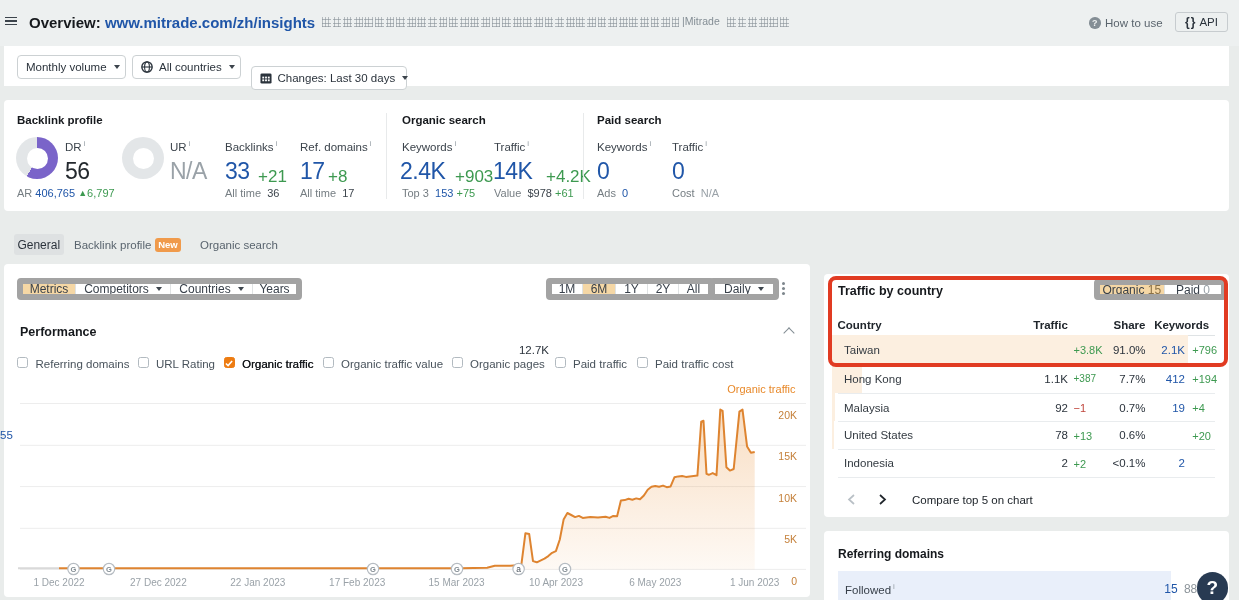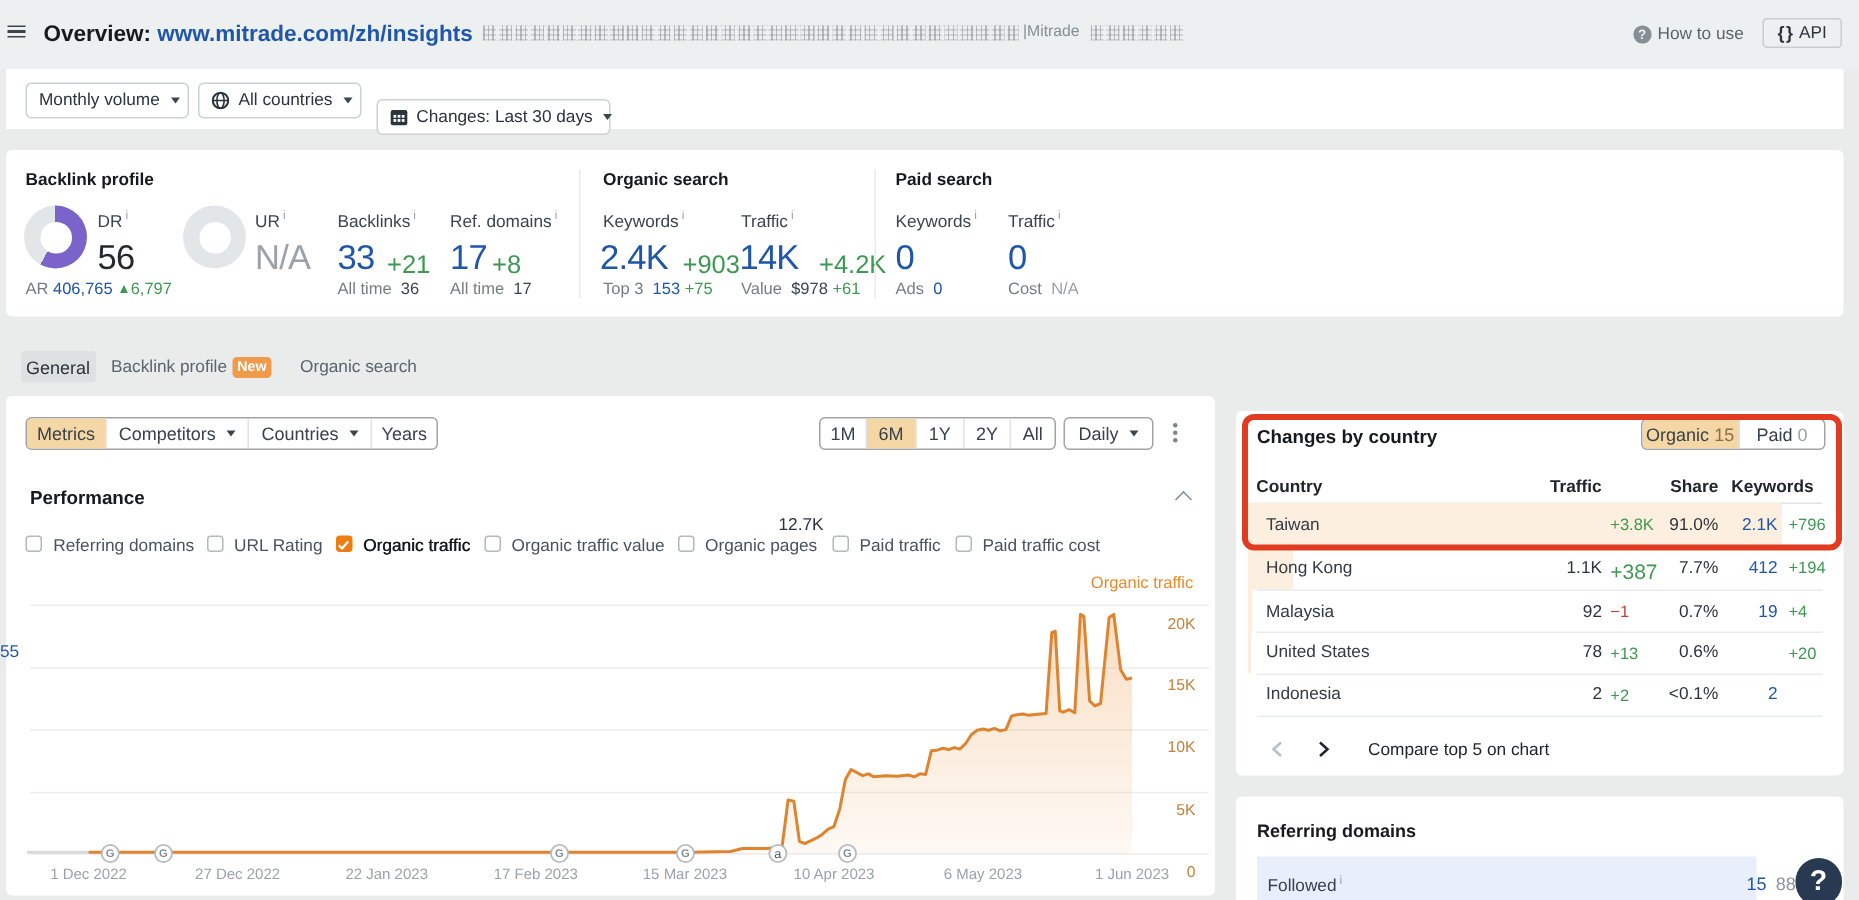--- a/index.html
+++ b/index.html
@@ -2,21 +2,21 @@
 <html><head><meta charset="utf-8">
 <style>
 *{margin:0;padding:0;box-sizing:border-box}
 html,body{width:1239px;height:600px;overflow:hidden;background:#e9eceb;font-family:"Liberation Sans",sans-serif;-webkit-font-smoothing:antialiased}
 .abs{position:absolute;white-space:nowrap}
 .card{position:absolute;background:#fff;border-radius:4px}
 .sup{font-size:8px;color:#97a0a6;vertical-align:5px;margin-left:2px}
 .blue{color:#2056a8}.green{color:#3d9950}.grey{color:#757d82}.mut{color:#9aa2a8}
 .f115{font-size:11.5px}
 .hdr{font-size:11.5px;font-weight:bold;color:#16191d}
-.seg{position:absolute;display:flex;height:22px;border:1px solid #a3a3a3;border-radius:4px;background:#fff;overflow:hidden}
+.seg{position:absolute;display:flex;height:22px;border:6px solid #a3a3a3;border-radius:4px;background:#fff;overflow:hidden}
 .seg>div{display:flex;align-items:center;justify-content:center;font-size:12px;color:#38404a;border-right:1px solid #e0e3e4;white-space:nowrap}
 .seg>div:last-child{border-right:none}
 .seg .on{background:#f5d7a5}
 .btn{position:absolute;display:flex;align-items:center;justify-content:space-between;height:24px;border:1px solid #ccd1d3;border-radius:4px;background:#fff;font-size:11.5px;color:#2b333c;padding:0 8px;white-space:nowrap}
 .btn svg,.seg svg{flex:none}
 .ic{display:flex;align-items:center}
 .caret{width:0;height:0;border-left:3.5px solid transparent;border-right:3.5px solid transparent;border-top:4px solid #3c444c;margin-left:7px;display:inline-block}
 .lbl{position:absolute;font-size:11.5px;color:#3c444c;white-space:nowrap}
 .sm{position:absolute;font-size:11px;color:#3c444c;white-space:nowrap}
 .big{position:absolute;font-size:23px;color:#24292e;white-space:nowrap;letter-spacing:-.5px}
@@ -202,42 +202,42 @@
       <circle r="5.7" fill="#fff" stroke="#b6bcc2" stroke-width="1.2"></circle>
       <text y="2.6" font-size="7.5" fill="#828c93" text-anchor="middle" font-weight="bold">G</text>
     </g>
 <g transform="translate(514.6,305)">
       <circle r="5.7" fill="#fff" stroke="#b6bcc2" stroke-width="1.2"></circle>
       <text y="2.8" font-size="8.5" fill="#4a545e" text-anchor="middle">a</text>
     </g>
 </svg>
 
 <div class="card" style="left:824px;top:273.5px;width:405px;height:243.5px"></div>
-<div class="abs" style="left:838px;top:283.5px;font-size:12.5px;font-weight:bold;color:#16191d">Changes by country</div>
+<div class="abs" style="left:838px;top:283.5px;font-size:12.5px;font-weight:bold;color:#16191d">Traffic by country</div>
 <div class="seg" style="left:1093.5px;top:279px;height:21px">
 <div class="on" style="width:65.5px">Organic&nbsp;<span style="color:#8a7046">15</span></div>
 <div style="width:56px">Paid&nbsp;<span class="mut">0</span></div>
 </div>
 <div class="abs hdr" style="left:837.5px;top:318.5px;color:#20262c">Country</div>
 <div class="abs hdr" style="left:0;top:318.5px;width:1067.8px;text-align:right;color:#20262c">Traffic</div>
 <div class="abs hdr" style="left:0;top:318.5px;width:1145.5px;text-align:right;color:#20262c">Share</div>
 <div class="abs hdr" style="left:0;top:318.5px;width:1209.1px;text-align:right;color:#20262c">Keywords</div>
 <div class="abs" style="left:838px;top:334.5px;width:377px;height:1px;background:#dfe3e5"></div>
 <div class="abs" style="left:832px;top:334.5px;width:355.9px;height:28.8px;background:#fcefe0"></div>
 <div class="abs f115" style="left:844px;top:343.5px;color:#333a41">Taiwan</div>
 <div class="abs f115" style="left:0;top:343.5px;width:1068px;text-align:center;color:#2b333c">12.7K</div>
 <div class="abs" style="left:1073.5px;top:344.0px;font-size:11px;color:#3d9950">+3.8K</div>
 <div class="abs f115" style="left:0;top:343.5px;width:1145.5px;text-align:right;color:#2b333c">91.0%</div>
 <div class="abs f115" style="left:0;top:343.5px;width:1185px;text-align:right;color:#2056a8">2.1K</div>
 <div class="abs" style="left:1192.3px;top:344.0px;font-size:11px;color:#3d9950">+796</div>
 <div class="abs" style="left:838px;top:363.3px;width:377px;height:1px;background:#e9ecee"></div>
 <div class="abs" style="left:832px;top:363.3px;width:30.1px;height:30.0px;background:#fcefe0"></div>
 <div class="abs f115" style="left:844px;top:372.9px;color:#333a41">Hong Kong</div>
 <div class="abs f115" style="left:0;top:372.9px;width:1068px;text-align:right;color:#2b333c">1.1K</div>
-<div class="abs" style="left:1073.5px;top:373.4px;font-size:14px;color:#3d9950">+387</div>
+<div class="abs" style="left:1073.5px;top:373.4px;font-size:10px;color:#3d9950">+387</div>
 <div class="abs f115" style="left:0;top:372.9px;width:1145.5px;text-align:right;color:#2b333c">7.7%</div>
 <div class="abs f115" style="left:0;top:372.9px;width:1185px;text-align:right;color:#2056a8">412</div>
 <div class="abs" style="left:1192.3px;top:373.4px;font-size:11px;color:#3d9950">+194</div>
 <div class="abs" style="left:838px;top:393.3px;width:377px;height:1px;background:#e9ecee"></div>
 <div class="abs" style="left:832px;top:393.3px;width:2.7px;height:27.6px;background:#fcefe0"></div>
 <div class="abs f115" style="left:844px;top:401.7px;color:#333a41">Malaysia</div>
 <div class="abs f115" style="left:0;top:401.7px;width:1068px;text-align:right;color:#2b333c">92</div>
 <div class="abs" style="left:1073.5px;top:402.2px;font-size:11px;color:#c0463c">−1</div>
 <div class="abs f115" style="left:0;top:401.7px;width:1145.5px;text-align:right;color:#2b333c">0.7%</div>
 <div class="abs f115" style="left:0;top:401.7px;width:1185px;text-align:right;color:#2056a8">19</div>

